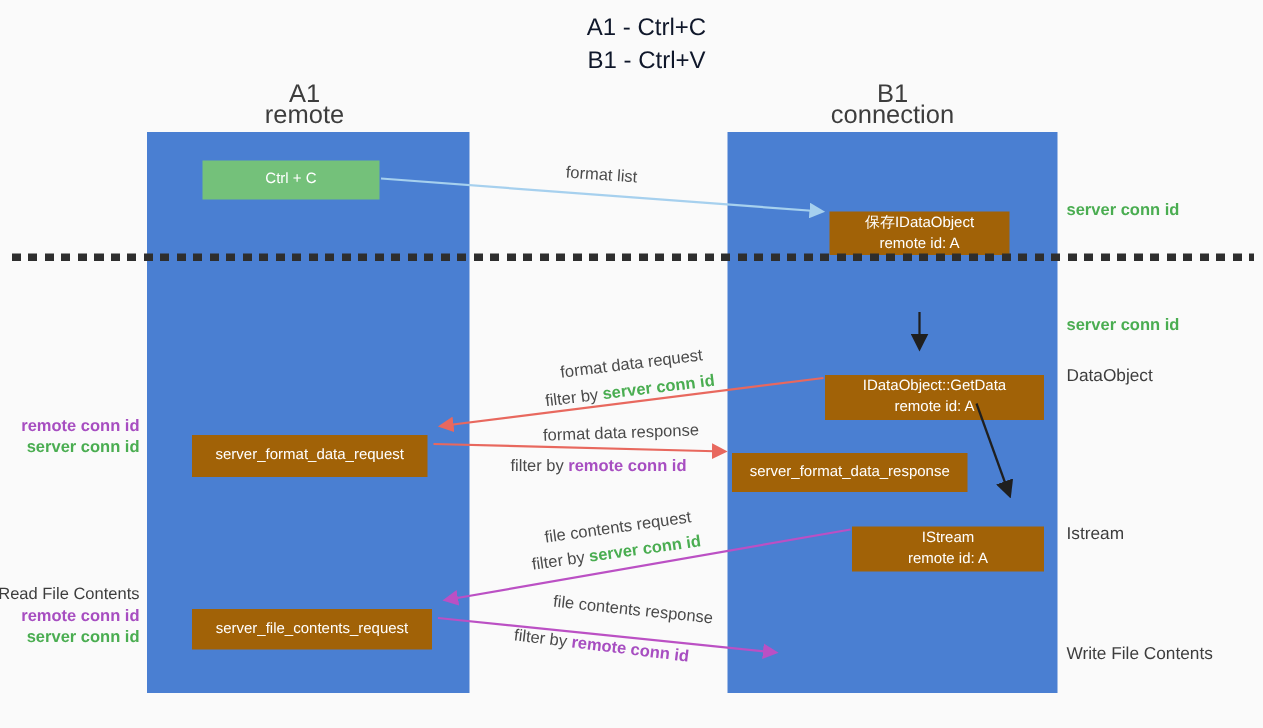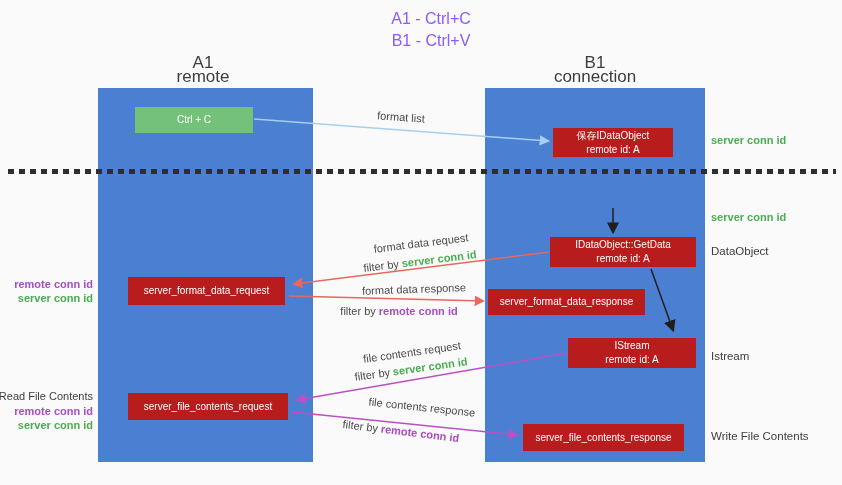--- a/index.html
+++ b/index.html
@@ -2,36 +2,36 @@
 <html><head>
 <meta charset="utf-8">
 <style>
   html,body { margin:0; padding:0; background:#fafafa; }
   .canvas {
     position:relative; width:842px; height:485px; background:#fafafa;
     font-family:"Liberation Sans", sans-serif; overflow:hidden;
   }
   
   .title { position:absolute; left:356px; top:8px; width:150px; text-align:center;
-           font-size:16px; color:#8b5cf6; line-height:22px; }
+           font-size:16px; color:#0f172a; line-height:22px; }
   
   .colheader { position:absolute; width:120px; text-align:center; font-size:17px;
                color:#3d3d3d; line-height:14px; top:56px; }
   .colheader.left { left:143px; }
   .colheader.right { left:535px; }
   
   .column { position:absolute; top:88px; height:374px; background:#4a7fd2; z-index:1; }
   .column.left { left:98px; width:215px; }
   .column.right { left:485px; width:220px; }
   
   .node { position:absolute; color:#ffffff; font-size:10px; text-align:center;
           display:flex; flex-direction:column; justify-content:center;
           line-height:14px; z-index:2; white-space:nowrap; }
   .green  { background:#74c17a; }
-  .orange { background:#b91c1c; }
+  .orange { background:#a16207;margin-top:13px; }
   #ctrl-c    { left:135px; top:107px; width:118px; height:26px; }
   #save-obj  { left:553px; top:128px; width:120px; height:29px; }
   #ctrl-v    { left:553px; top:180px; width:120px; height:26px; }
   #getdata   { left:550px; top:237px; width:146px; height:30px; }
   #fmt-req   { left:128px; top:277px; width:157px; height:28px; }
   #fmt-resp  { left:488px; top:289px; width:157px; height:26px; }
   #istream   { left:568px; top:338px; width:128px; height:30px; }
   #file-req  { left:128px; top:393px; width:160px; height:27px; }
   #file-resp { left:523px; top:424px; width:161px; height:27px; }
   
@@ -132,23 +132,20 @@
   <div id="fmt-resp" class="node orange">
     <span>server_format_data_response</span>
   </div>
   <div id="istream" class="node orange">
     <span>IStream</span>
     <span>remote id: A</span>
   </div>
   <div id="file-req" class="node orange">
     <span>server_file_contents_request</span>
   </div>
-  <div id="file-resp" class="node orange">
-    <span>server_file_contents_response</span>
-  </div>
 
   <div id="lbl-format-list" class="elabel">format list</div>
 
   <div id="lbl-fdr" class="elabel">format data request</div>
   <div id="lbl-fbs1" class="elabel"><span>filter by</span><span class="id-green">server conn id</span></div>
 
   <div id="lbl-fdresp" class="elabel">format data response</div>
   <div id="lbl-fbr1" class="elabel"><span>filter by</span><span class="id-purple">remote conn id</span></div>
 
   <div id="lbl-fcr" class="elabel">file contents request</div>

